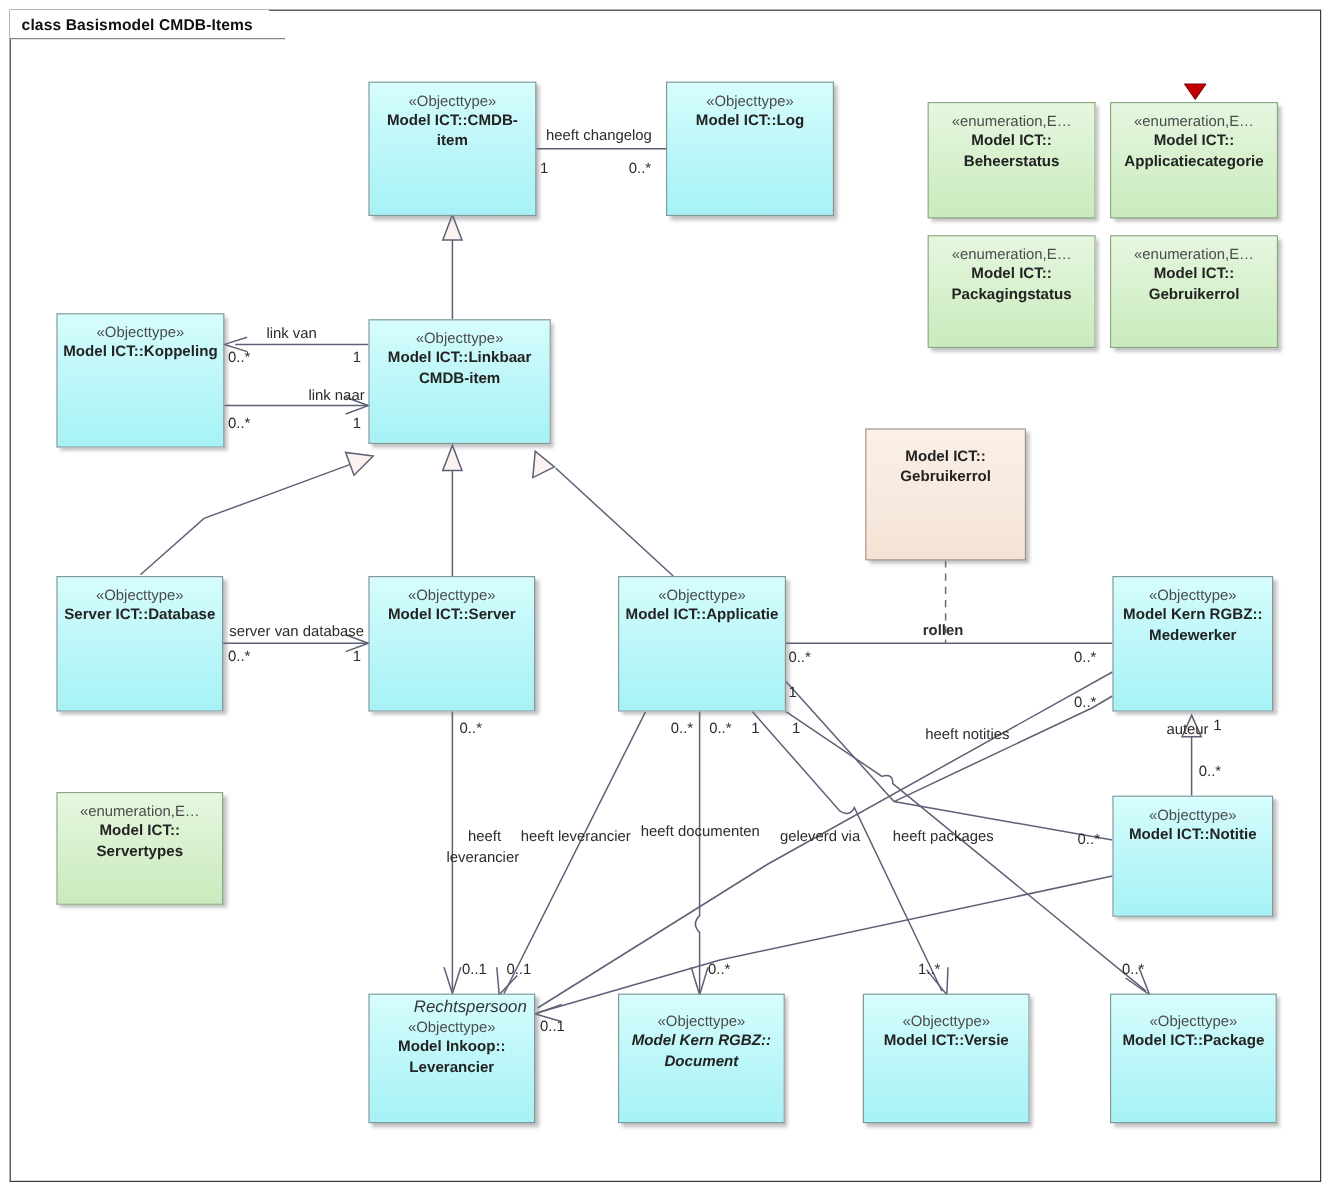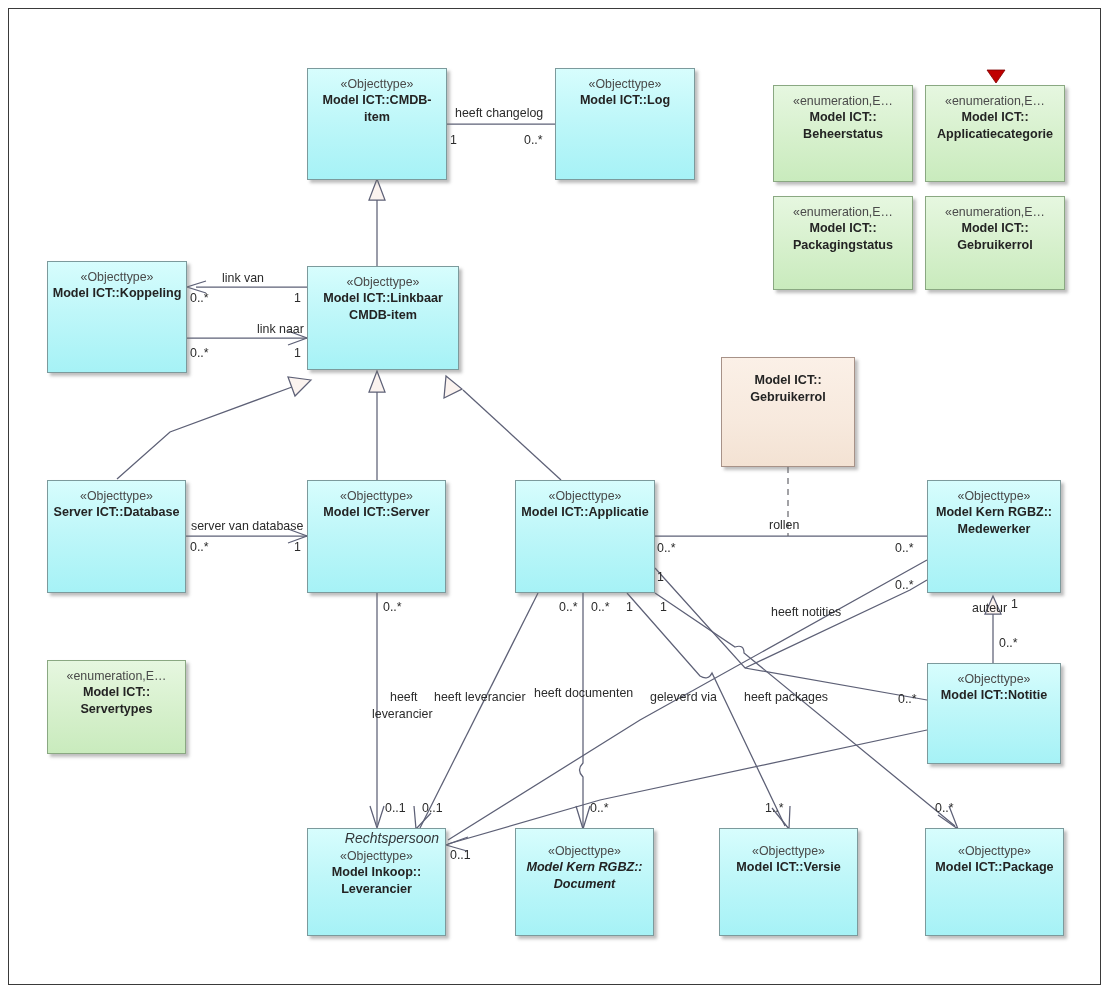--- a/index.html
+++ b/index.html
@@ -121,20 +121,23 @@
   .ln-dash { stroke: #6b6b72; stroke-width: 1.25px; fill: none; stroke-dasharray: 6 5; }
   .tri-hollow { fill: #fbf3ef; stroke: #5d6076; stroke-width: 1.25px; }
   .red-marker { fill: #c00000; stroke: #7d0000; stroke-width: .8px; }
 </style>
 </head>
 <body>
 
 <div id="diagram-root">
 
   <div class="frame-border"></div>
+  <div class="frame-tab">
+    <span class="frame-tab-inner">class Basismodel CMDB-Items</span>
+  </div>
 
   <svg class="links" viewBox="0 0 1110 1001">
 
     <path class="ln" d="M447 124 L 555 124"></path>
 
     <path class="ln" d="M377 266 L 377 200"></path>
     <polygon class="tri-hollow" points="377,179 369,200 385,200"></polygon>
 
     <path class="ln" d="M307 287 L 196 287"></path>
     <path class="ln" d="M206 281 L 187 287 L 206 293"></path>
@@ -303,21 +306,21 @@
   <div class="mult" style="left:294px; top:291px;">1</div>
 
   <div class="elabel" style="left:221px; top:322px;padding-left:36px;">link naar</div>
   <div class="mult" style="left:190px; top:346px;">0..*</div>
   <div class="mult" style="left:294px; top:346px;">1</div>
 
   <div class="elabel" style="left:191px; top:519px;">server van database</div>
   <div class="mult" style="left:190px; top:540px;">0..*</div>
   <div class="mult" style="left:294px; top:540px;">1</div>
 
-  <div class="elabel" style="left:769px; top:518px;">rollen</div>
+  <div class="elabel" style="left:769px; top:518px;font-weight:bold;">rollen</div>
   <div class="mult" style="left:657px; top:541px;">0..*</div>
   <div class="mult" style="left:895px; top:541px;">0..*</div>
 
   <div class="mult" style="left:657px; top:570px;">1</div>
   <div class="mult" style="left:895px; top:578px;">0..*</div>
   <div class="elabel" style="left:750px; top:605px;margin-left:21px;">heeft notities</div>
   <div class="mult" style="left:898px; top:692px;">0..*</div>
 
   <div class="elabel" style="left:972px; top:601px;">auteur</div>
   <div class="mult" style="left:1011px; top:597px;">1</div>

